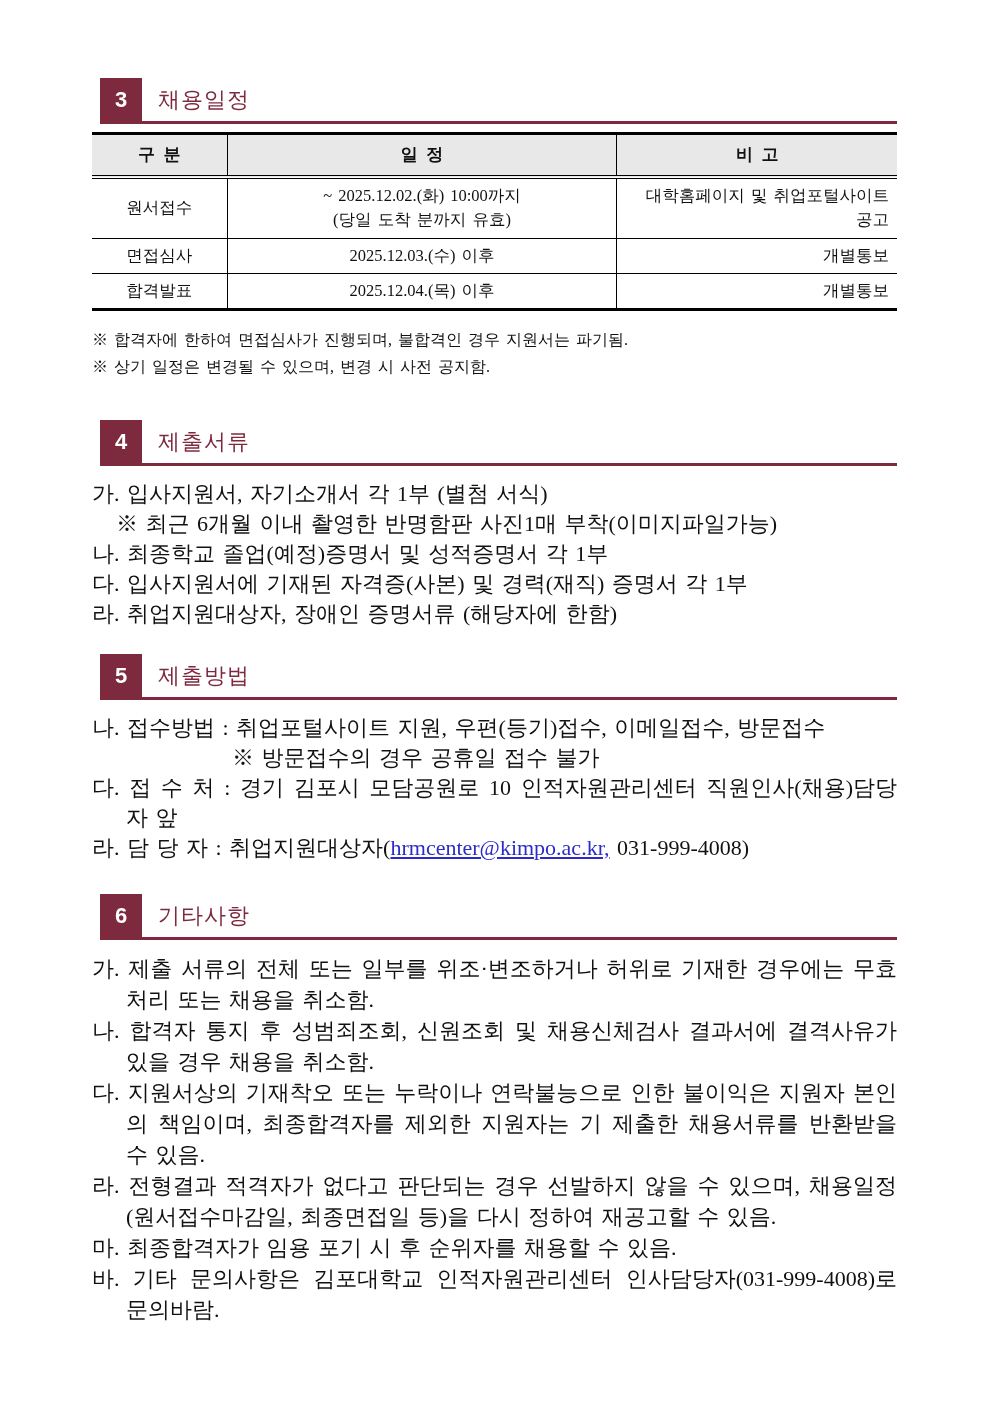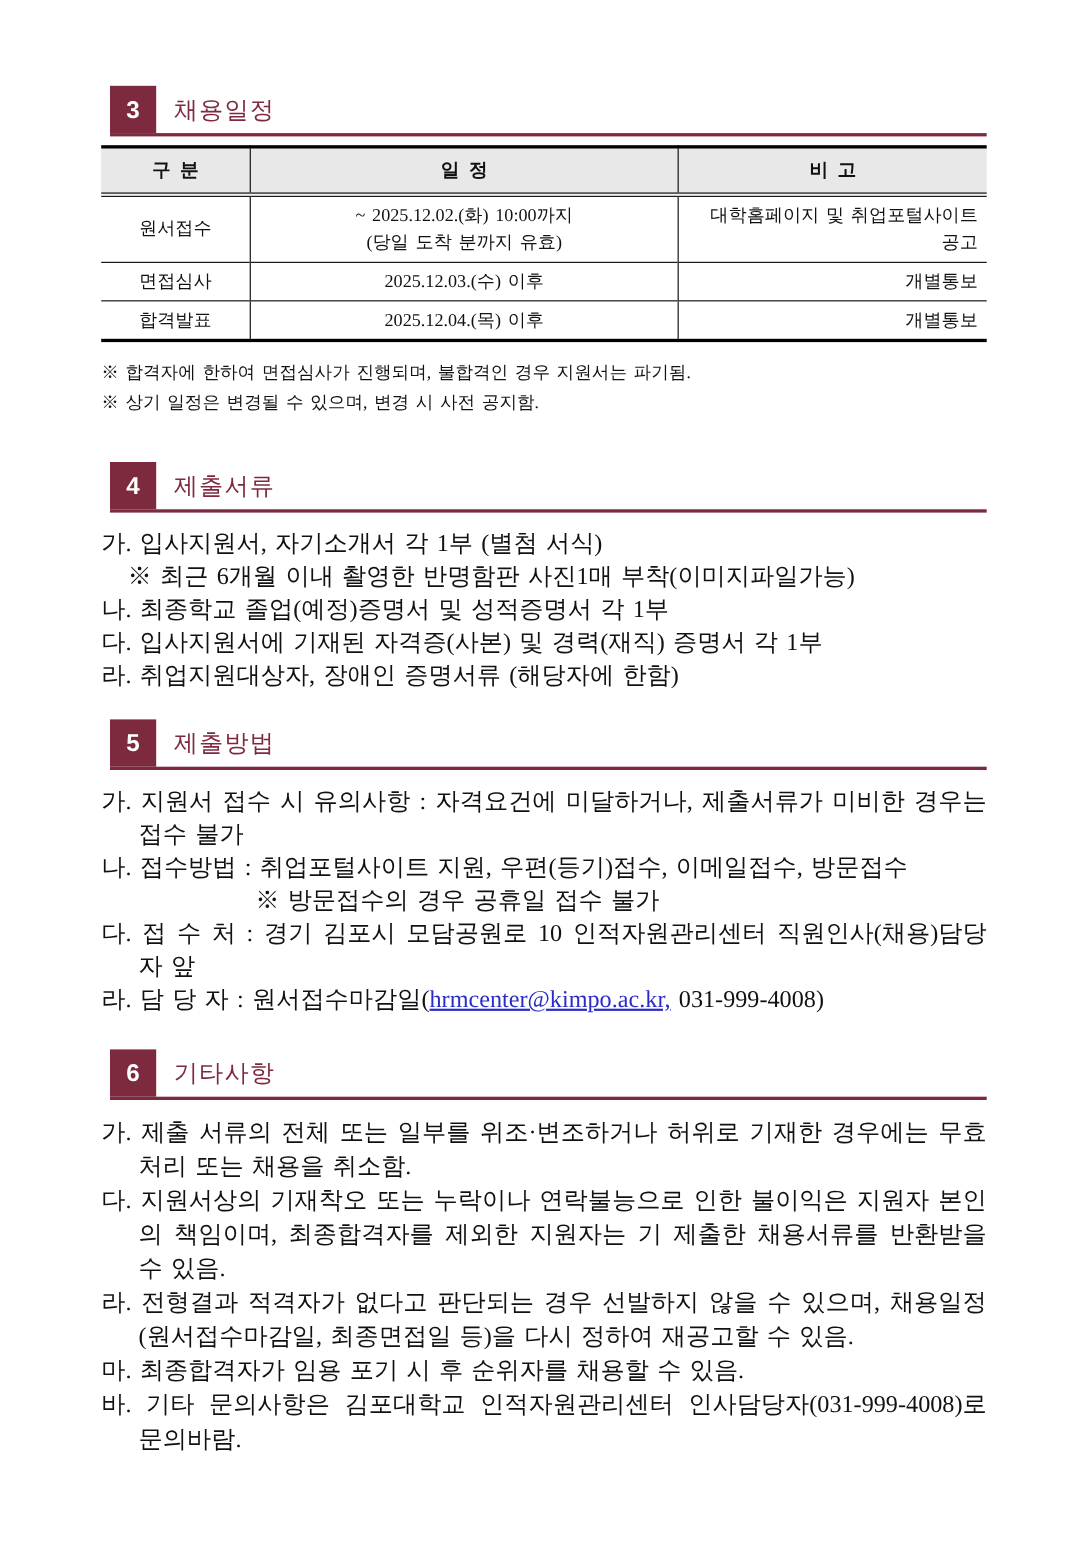--- a/index.html
+++ b/index.html
@@ -140,35 +140,35 @@
       <p class="item">라. 취업지원대상자, 장애인 증명서류 (해당자에 한함)</p>
     </div>
   </section>
 
   <section class="sec-gap-b">
     <div class="sec-head">
       <div class="sec-num">5</div>
       <div class="sec-title">제출방법</div>
     </div>
     <div class="items">
-      <p class="item">가. 지원서 접수 시 유의사항 : 자격요건에 미달하거나, 제출서류가 미비한 경우는 접수 불가</p>
       <p class="item">나. 접수방법 : 취업포털사이트 지원, 우편(등기)접수, 이메일접수, 방문접수</p>
       <p class="item sub-deep">※ 방문접수의 경우 공휴일 접수 불가</p>
       <p class="item">다. 접 수 처 : 경기 김포시 모담공원로 10 인적자원관리센터 직원인사(채용)담당자 앞</p>
-      <p class="item"><span>라. 담 당 자 : 원서접수마감일(</span><a class="email" href="#">hrmcenter@kimpo.ac.kr,</a><span> 031-999-4008)</span></p>
+      <p class="item"><span>라. 담 당 자 : 취업지원대상자(</span><a class="email" href="#">hrmcenter@kimpo.ac.kr,</a><span> 031-999-4008)</span></p>
     </div>
   </section>
 
   <section class="sec-gap-c">
     <div class="sec-head">
       <div class="sec-num">6</div>
       <div class="sec-title">기타사항</div>
     </div>
     <div class="items items-wide">
       <p class="item">가. 제출 서류의 전체 또는 일부를 위조·변조하거나 허위로 기재한 경우에는 무효처리 또는 채용을 취소함.</p>
+      <p class="item">나. 합격자 통지 후 성범죄조회, 신원조회 및 채용신체검사 결과서에 결격사유가 있을 경우 채용을 취소함.</p>
       <p class="item">다. 지원서상의 기재착오 또는 누락이나 연락불능으로 인한 불이익은 지원자 본인의 책임이며, 최종합격자를 제외한 지원자는 기 제출한 채용서류를 반환받을 수 있음.</p>
       <p class="item">라. 전형결과 적격자가 없다고 판단되는 경우 선발하지 않을 수 있으며, 채용일정(원서접수마감일, 최종면접일 등)을 다시 정하여 재공고할 수 있음.</p>
       <p class="item">마. 최종합격자가 임용 포기 시 후 순위자를 채용할 수 있음.</p>
       <p class="item">바. 기타 문의사항은 김포대학교 인적자원관리센터 인사담당자(031-999-4008)로 문의바람.</p>
     </div>
   </section>
 
 </div>
 
 </body></html>

